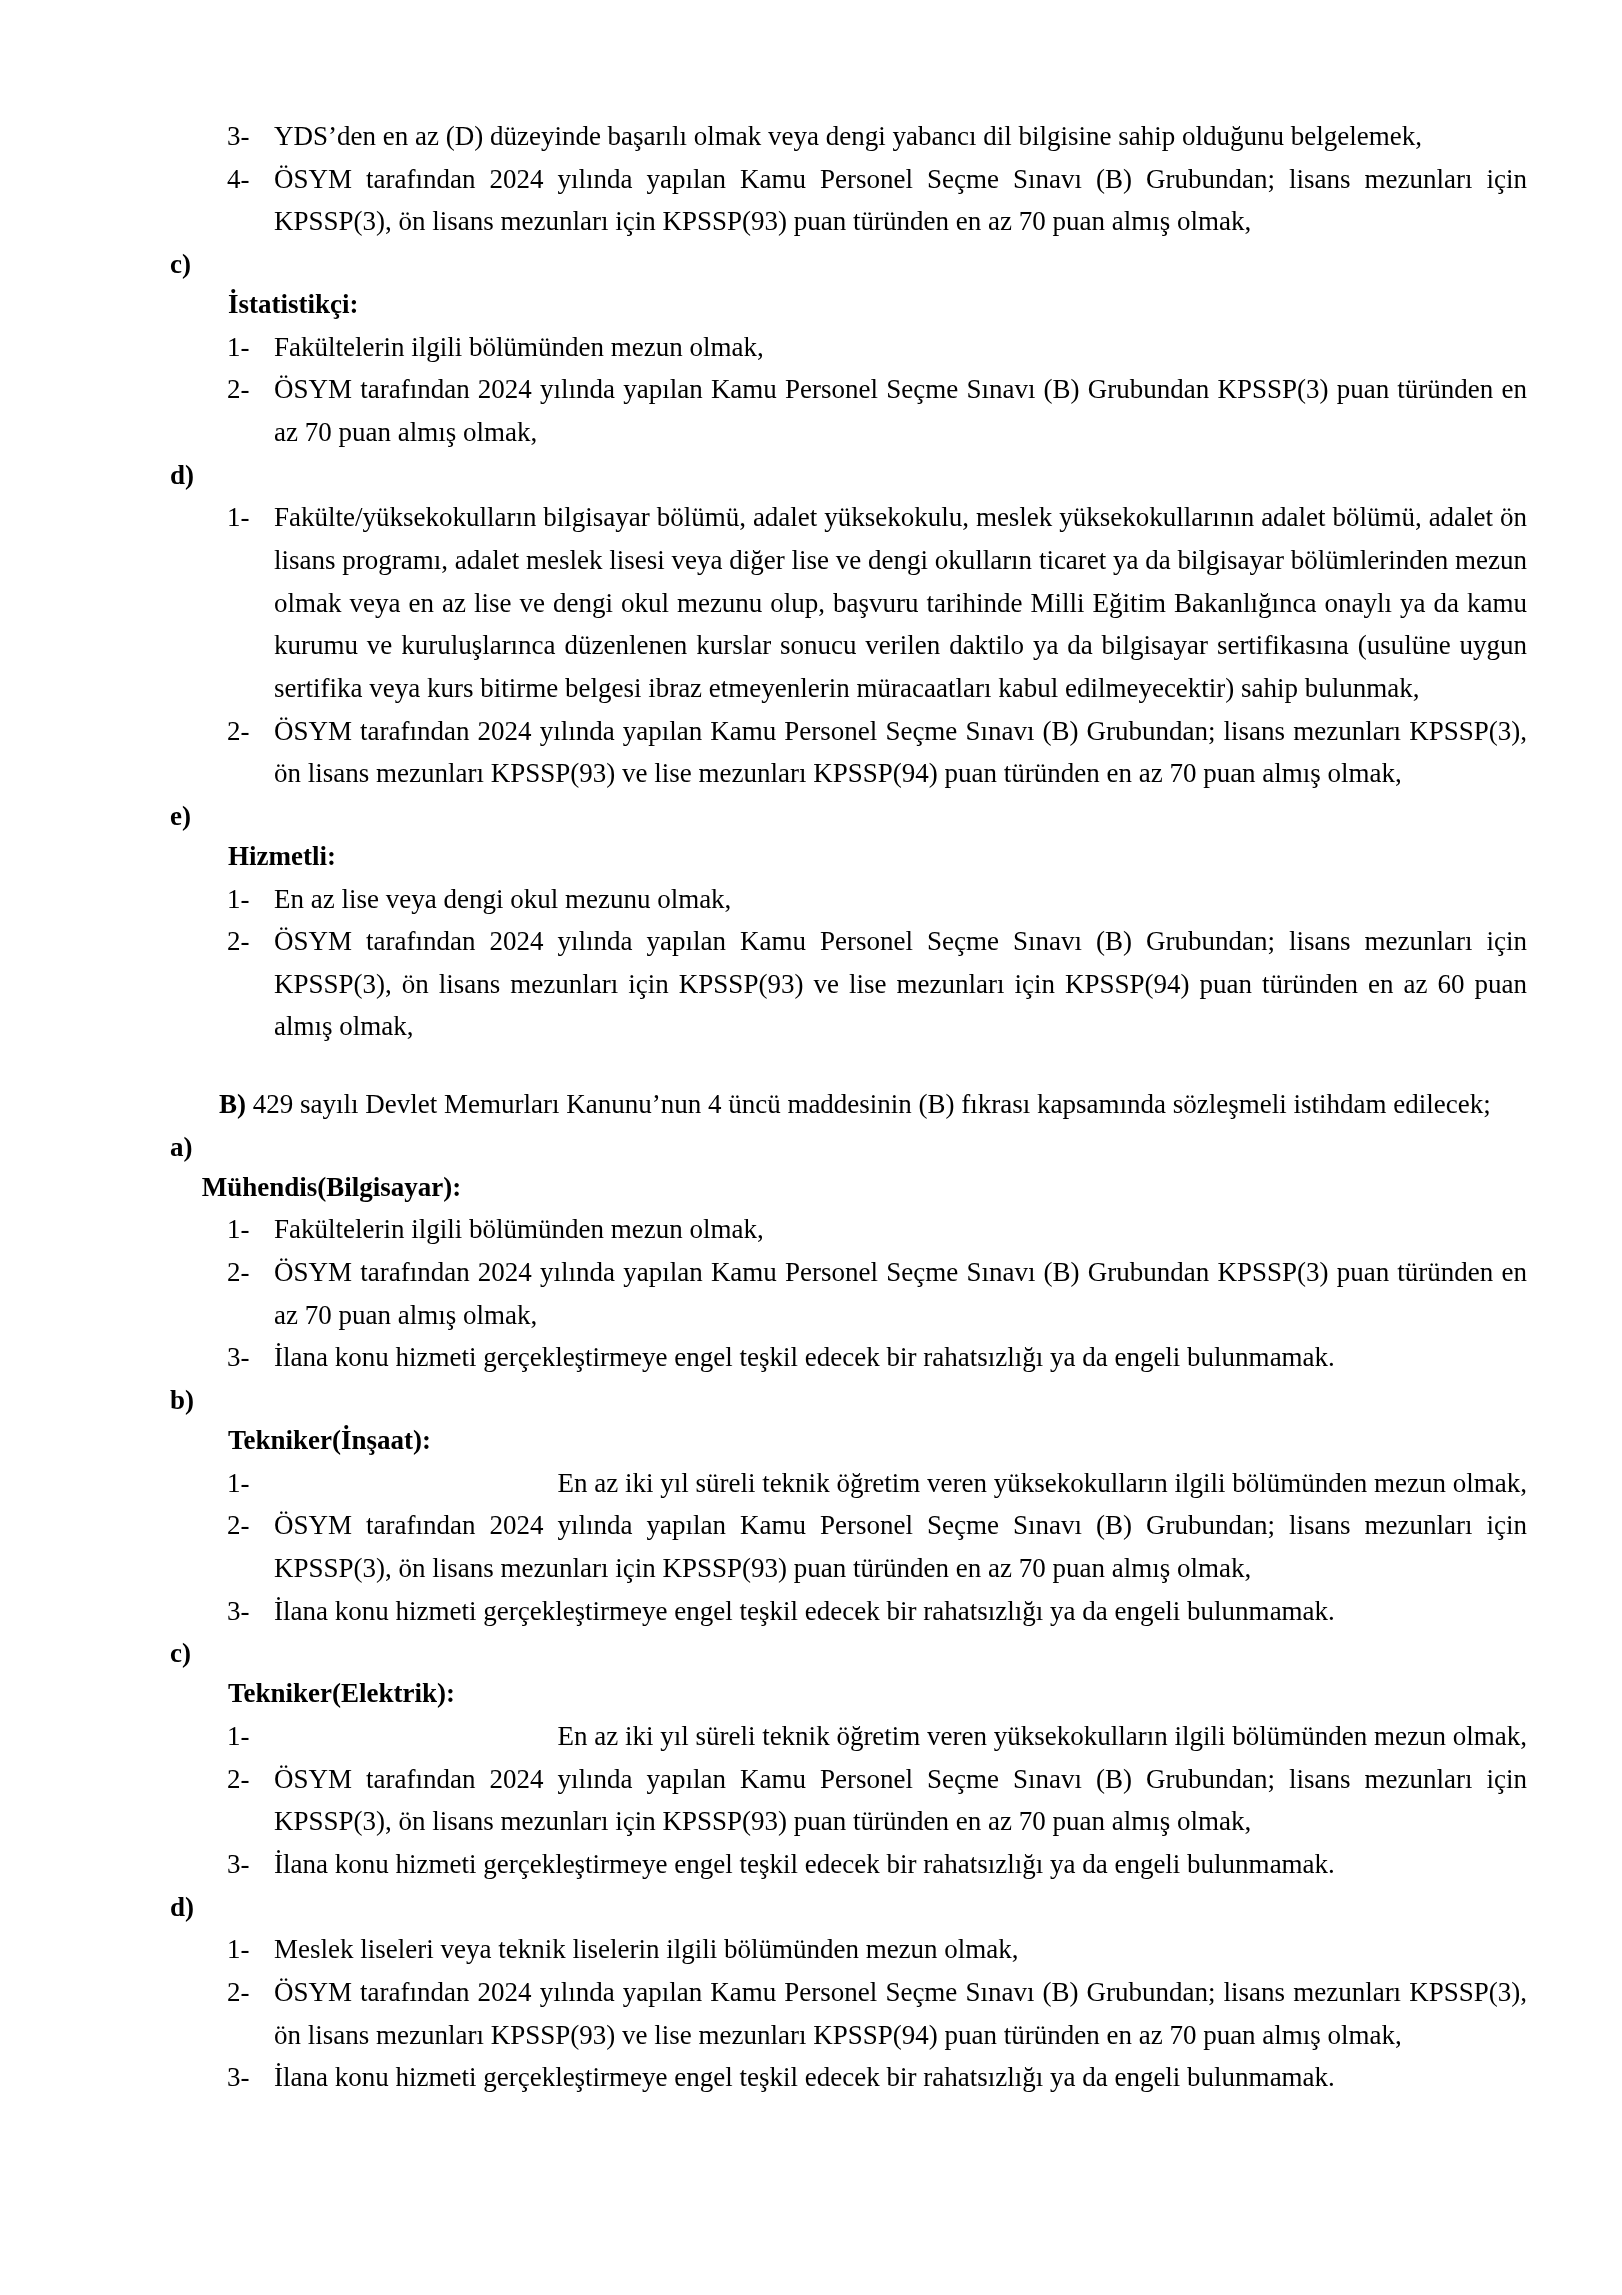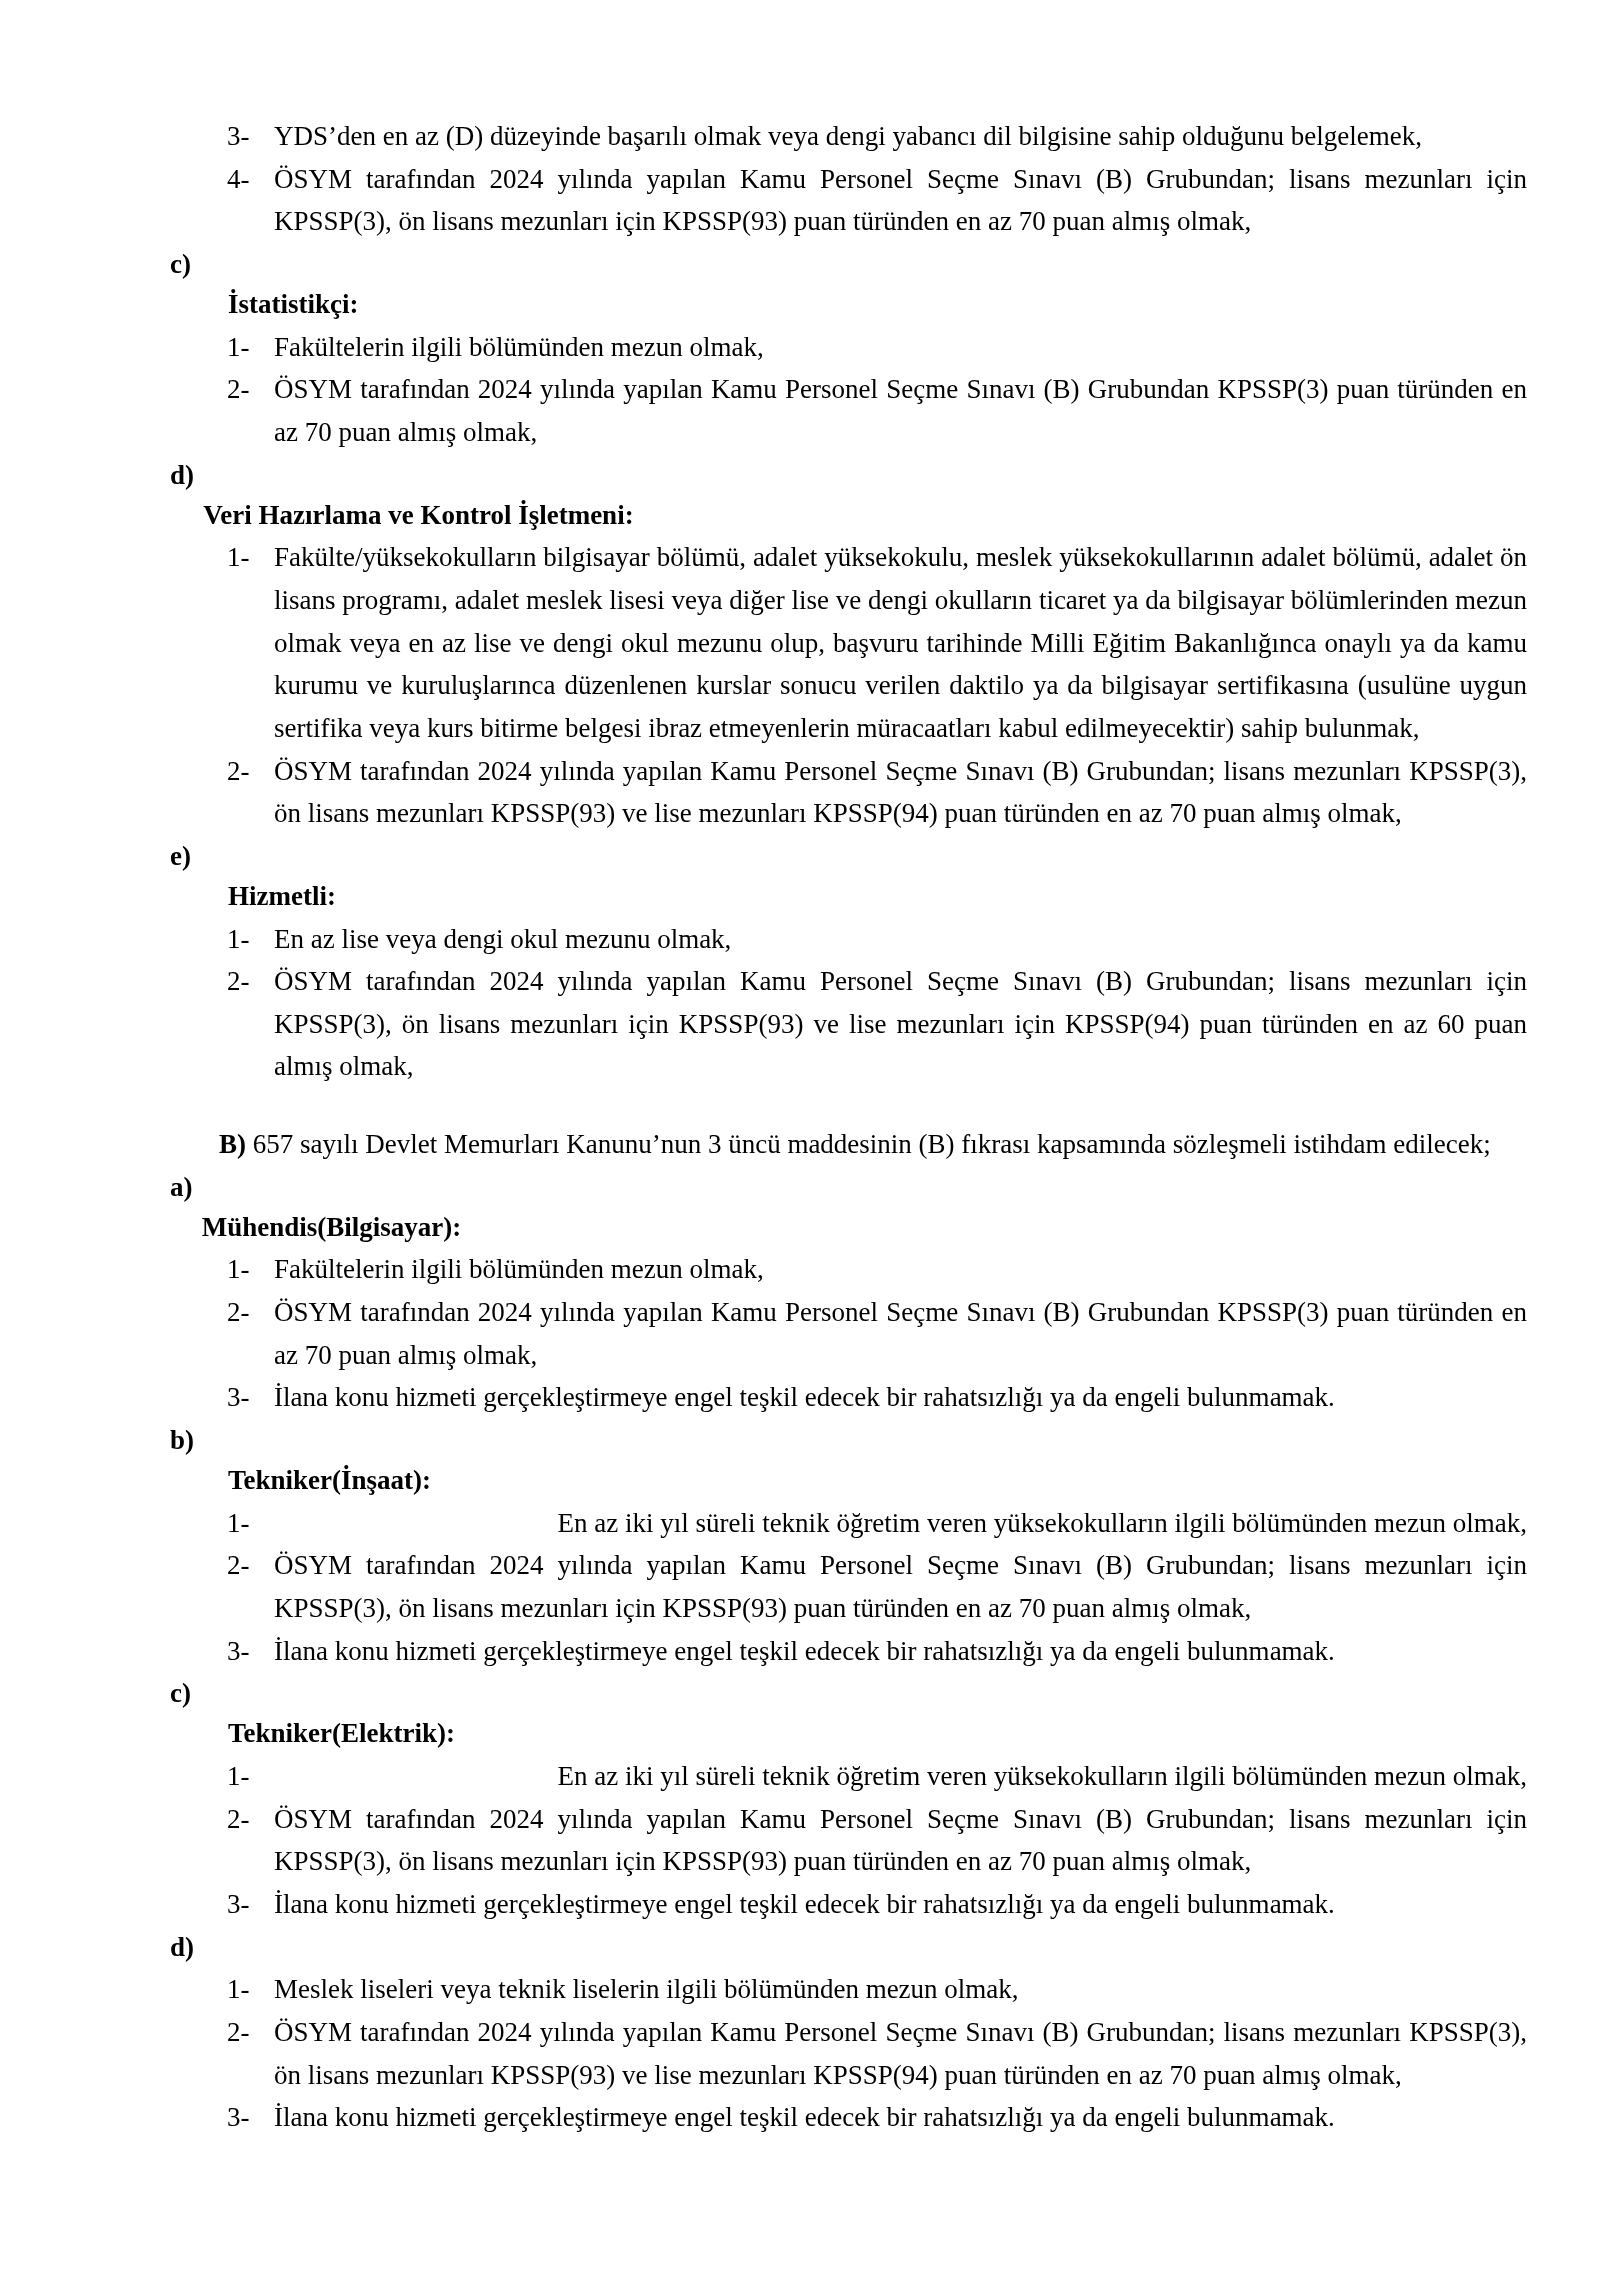--- a/index.html
+++ b/index.html
@@ -102,21 +102,20 @@
       </div>
       <div class="num-item lvl-a">
         <span class="marker">2-</span>
         <span class="body">ÖSYM tarafından 2024 yılında yapılan Kamu Personel Seçme Sınavı (B) Grubundan KPSSP(3) puan türünden en az 70 puan almış olmak,</span>
       </div>
     </div>
 
     <div>
       <div class="letter-head tight">
         <span class="lmark">d)</span>
-        <span class="ltext">Veri Hazırlama ve Kontrol İşletmeni:</span>
       </div>
       <div class="num-item lvl-a">
         <span class="marker">1-</span>
         <span class="body">Fakülte/yüksekokulların bilgisayar bölümü, adalet yüksekokulu, meslek yüksekokullarının adalet bölümü, adalet ön lisans programı, adalet meslek lisesi veya diğer lise ve dengi okulların ticaret ya da bilgisayar bölümlerinden mezun olmak veya en az lise ve dengi okul mezunu olup, başvuru tarihinde Milli Eğitim Bakanlığınca onaylı ya da kamu kurumu ve kuruluşlarınca düzenlenen kurslar sonucu verilen daktilo ya da bilgisayar sertifikasına (usulüne uygun sertifika veya kurs bitirme belgesi ibraz etmeyenlerin müracaatları kabul edilmeyecektir) sahip bulunmak,</span>
       </div>
       <div class="num-item lvl-a">
         <span class="marker">2-</span>
         <span class="body">ÖSYM tarafından 2024 yılında yapılan Kamu Personel Seçme Sınavı (B) Grubundan; lisans mezunları KPSSP(3), ön lisans mezunları KPSSP(93) ve lise mezunları KPSSP(94) puan türünden en az 70 puan almış olmak,</span>
       </div>
     </div>
@@ -131,21 +130,21 @@
         <span class="body">En az lise veya dengi okul mezunu olmak,</span>
       </div>
       <div class="num-item lvl-a">
         <span class="marker">2-</span>
         <span class="body">ÖSYM tarafından 2024 yılında yapılan Kamu Personel Seçme Sınavı (B) Grubundan; lisans mezunları için KPSSP(3), ön lisans mezunları için KPSSP(93) ve lise mezunları için KPSSP(94) puan türünden en az 60 puan almış olmak,</span>
       </div>
     </div>
 
     <div class="spacer-lg"></div>
 
-    <div class="block-para"><b>B)</b><span> 657 sayılı Devlet Memurları Kanunu’nun 3 üncü maddesinin (B) fıkrası kapsamında sözleşmeli istihdam edilecek;</span></div>
+    <div class="block-para"><b>B)</b><span> 429 sayılı Devlet Memurları Kanunu’nun 4 üncü maddesinin (B) fıkrası kapsamında sözleşmeli istihdam edilecek;</span></div>
 
     <div>
       <div class="letter-head tight">
         <span class="lmark">a)</span>
         <span class="ltext">Mühendis(Bilgisayar):</span>
       </div>
       <div class="num-item lvl-a">
         <span class="marker">1-</span>
         <span class="body">Fakültelerin ilgili bölümünden mezun olmak,</span>
       </div>

